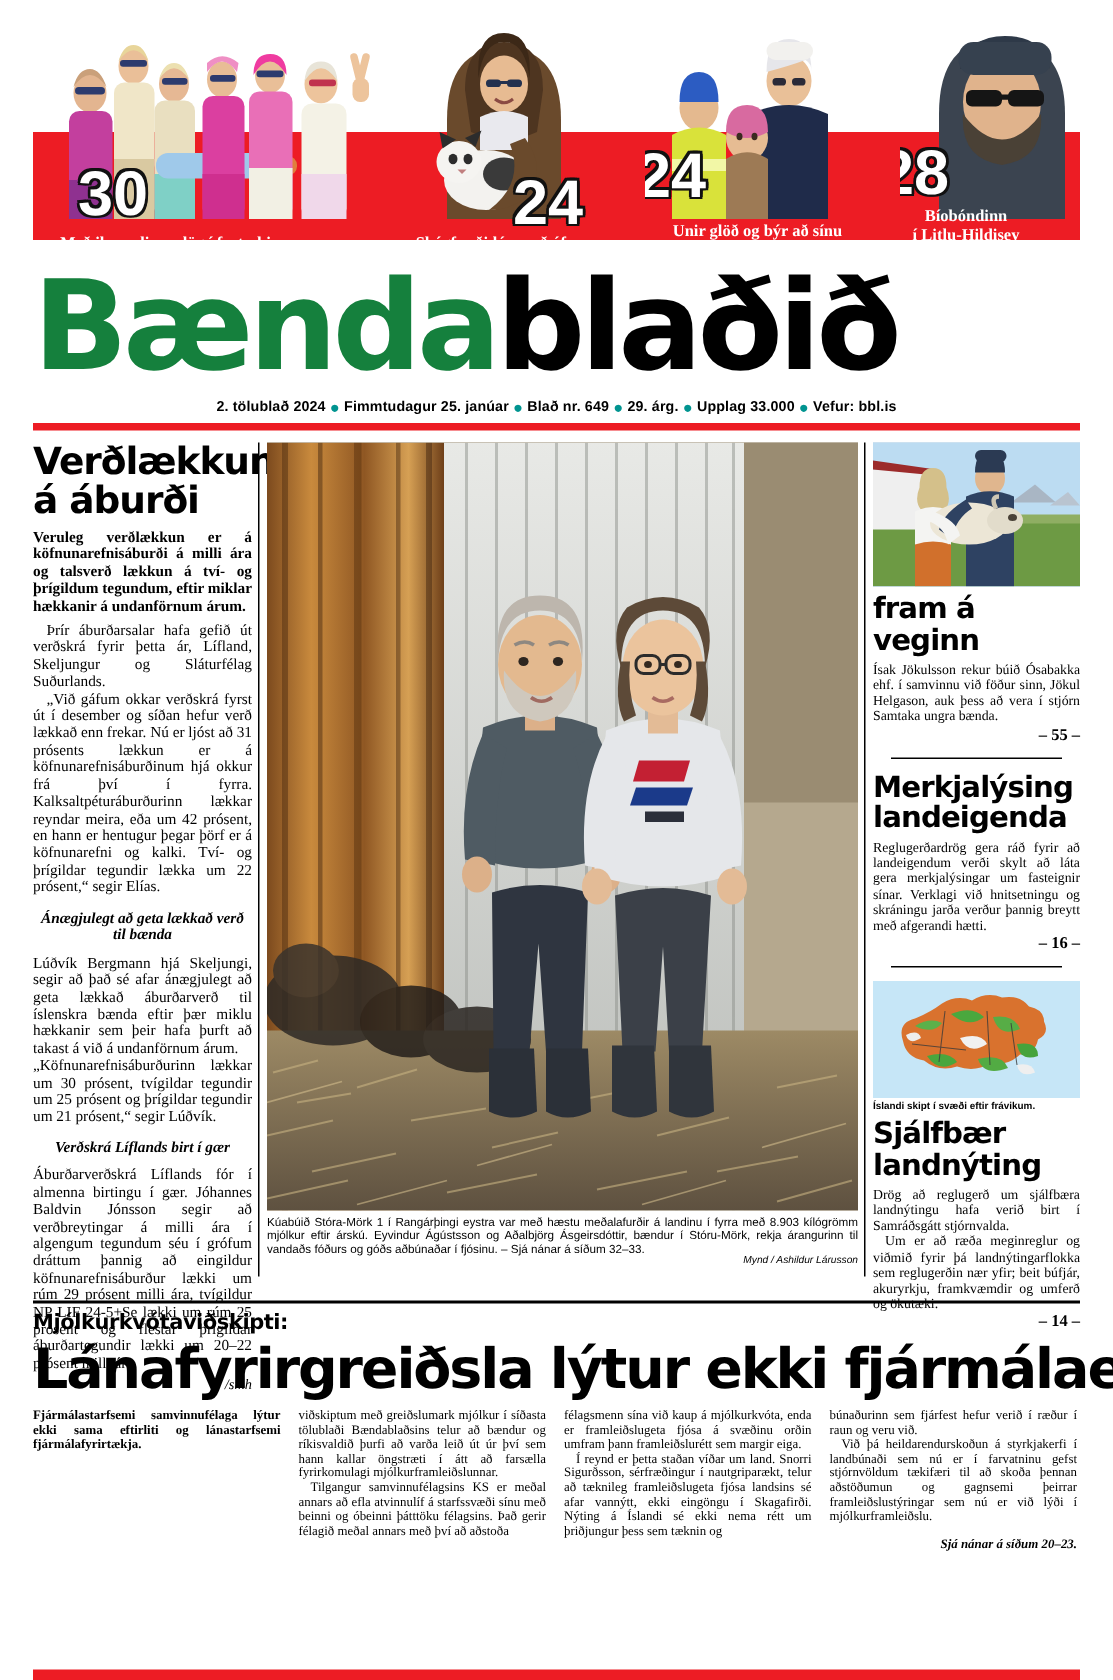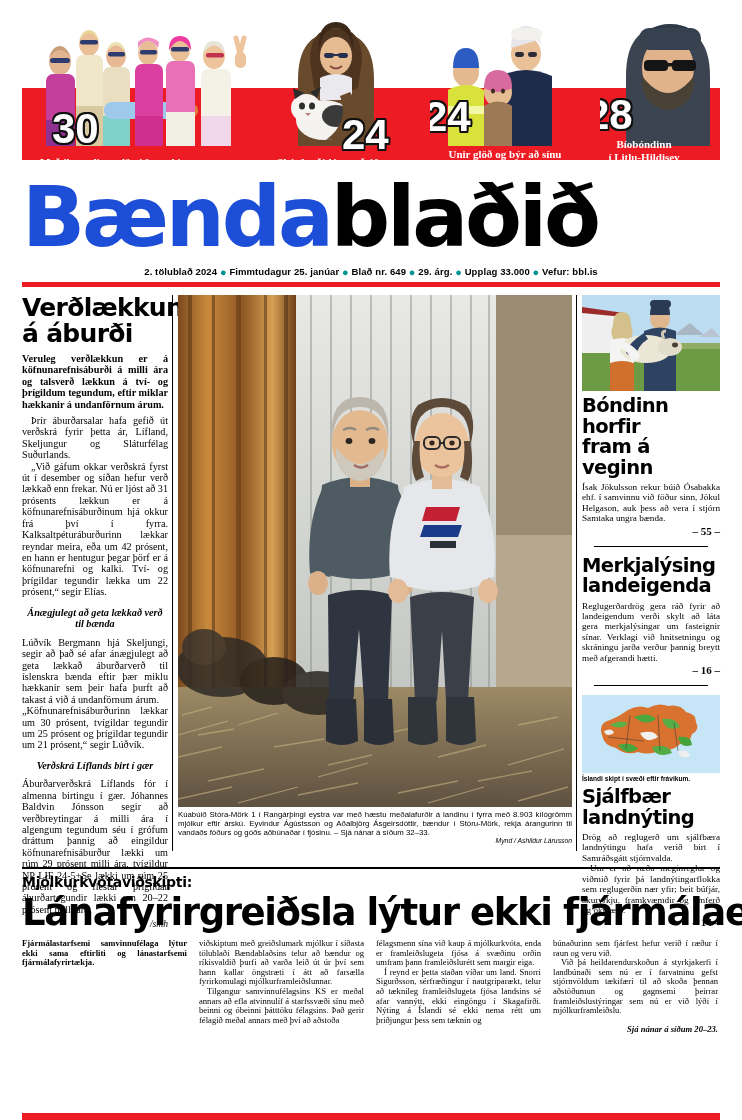--- a/index.html
+++ b/index.html
@@ -78,21 +78,21 @@
     padding:2px 22px 0 22px;
   }
   .logo{
     font-family:"DejaVu Sans", sans-serif;
     font-weight:bold;
     font-size:83px;
     line-height:92px;
     letter-spacing:-3.2px;
     white-space:nowrap;
   }
-  .logo .teal{ color:#1d4ed8; }
+  .logo .teal{ color:#15803d; }
   .logo .blk{ color:#000000; }
 
   .issue-line{
     font-family:"Liberation Sans", sans-serif;
     font-weight:bold;
     font-size:9.5px;
     text-align:center;
     color:#000;
     padding:2px 0 4px 0;
     letter-spacing:.1px;
@@ -667,21 +667,20 @@
         <ellipse cx="64" cy="54" rx="26" ry="14" fill="#ece6d6"></ellipse>
         <ellipse cx="88" cy="52" rx="12" ry="9" fill="#e2dccb"></ellipse>
         <ellipse cx="93" cy="50" rx="3" ry="2.4" fill="#4a4238"></ellipse>
         <path d="M82 44 q-4 -8 2 -8" stroke="#cfc7b4" stroke-width="3" fill="none"></path>
 
         <path d="M62 38 q-16 10 -18 20 l8 6 q4 -14 14 -20z" fill="#2e4262"></path>
         <path d="M40 46 q16 6 18 16 l-8 6 q-2 -12 -14 -16z" fill="#f4f4f2"></path>
       </svg>
     </div>
     <div class="r-head">
-      <div>Bóndinn horfir</div>
       <div>fram á veginn</div>
     </div>
     <p class="r-body">Ísak Jökulsson rekur búið Ósabakka ehf. í samvinnu við föður sinn, Jökul Helgason, auk þess að vera í stjórn Samtaka ungra bænda.</p>
     <div class="r-page">– 55 –</div>
 
     <div class="r-sep"></div>
 
     <div class="r-head">
       <div>Merkjalýsing</div>
       <div>landeigenda</div>

